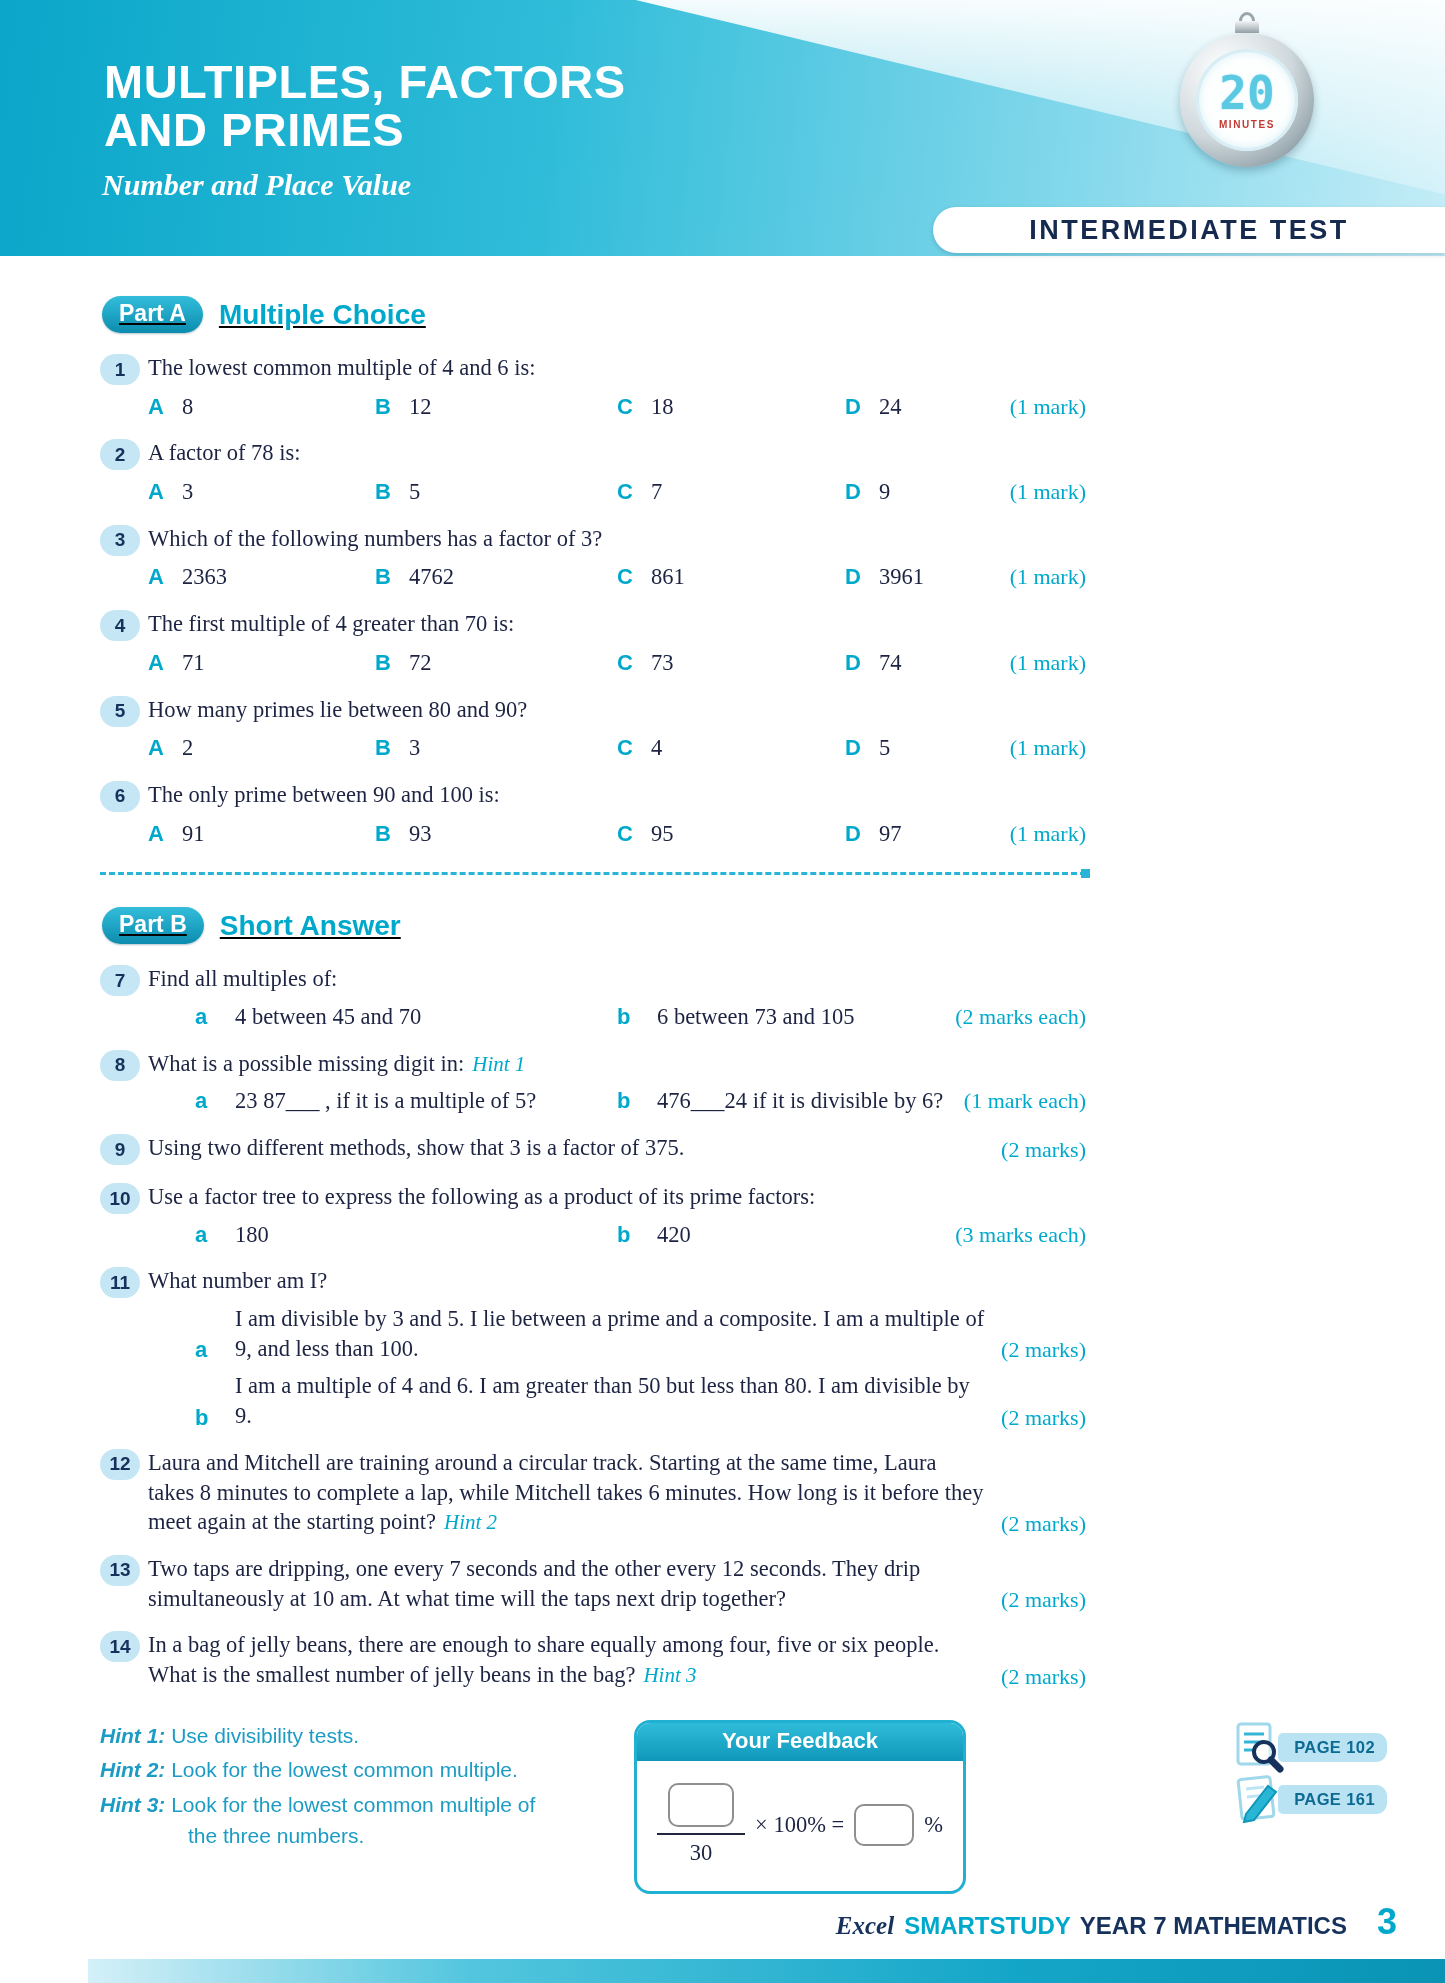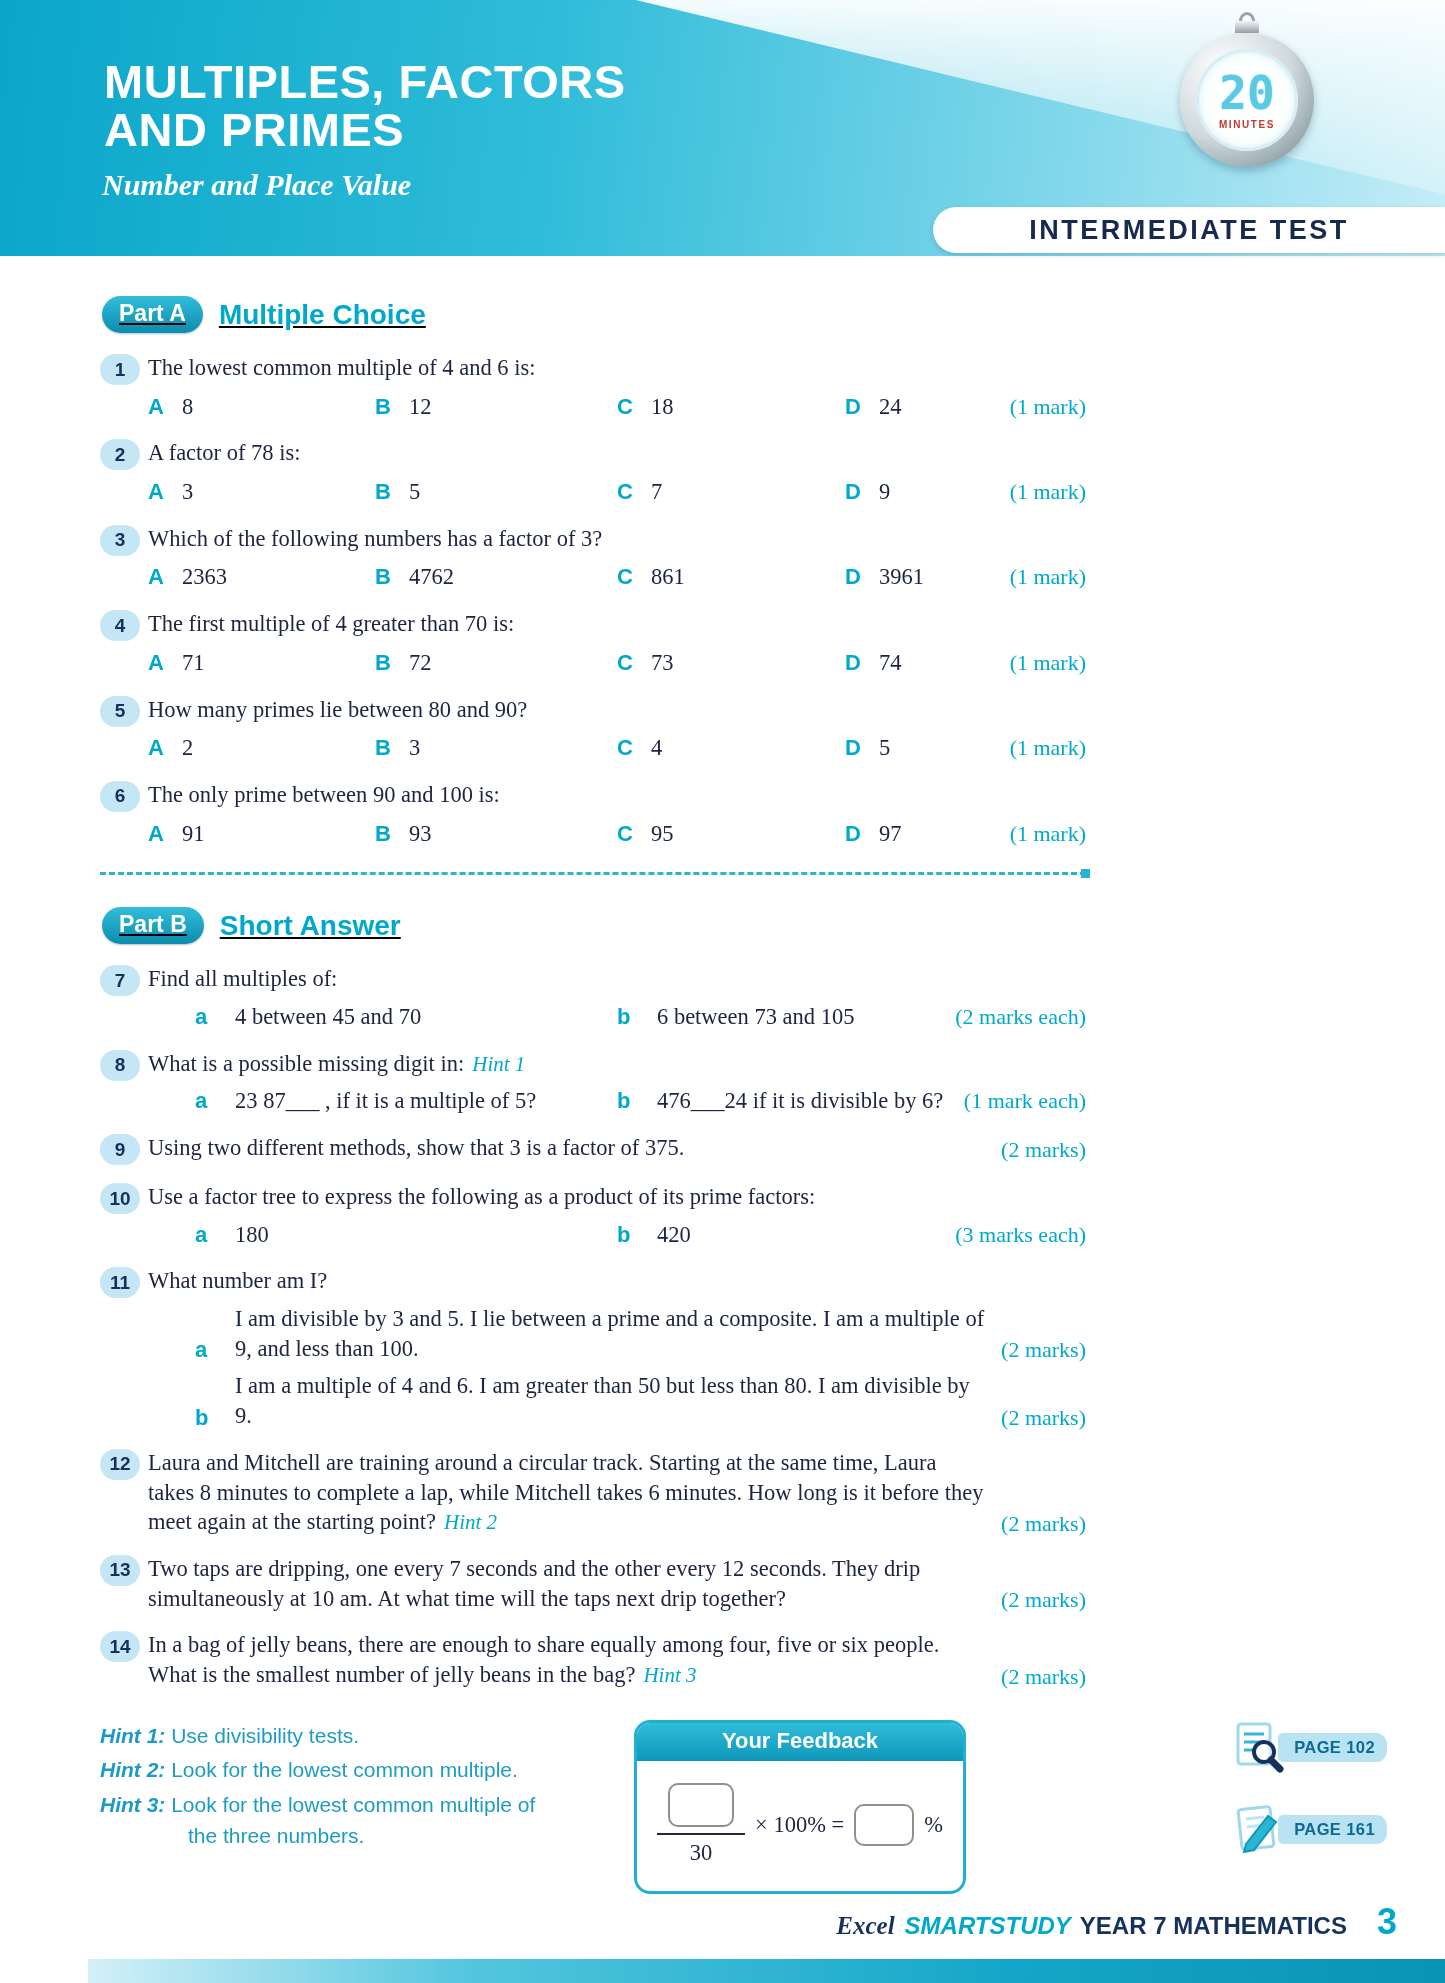--- a/index.html
+++ b/index.html
@@ -79,32 +79,32 @@
   .fb-header { background:linear-gradient(180deg,#2fbcd9,#0f97ba); color:#fff; font-weight:700;
     font-size:22px; text-align:center; padding:5px 0 7px; }
   .fb-body { display:flex; align-items:center; justify-content:center; padding:22px 10px 24px; gap:10px; }
   .fb-frac { text-align:center; }
   .fb-box { display:block; width:66px; height:44px; border:2px solid #8f8f8f; border-radius:10px;
     margin:0 auto 6px; background:#fff; }
   .fb-frac-line { border-top:2.5px solid #22263f; width:88px; margin:0 auto; }
   .fb-den { display:block; margin-top:3px; }
   .fb-box2 { display:inline-block; width:60px; height:42px; border:2px solid #8f8f8f;
     border-radius:10px; vertical-align:middle; background:#fff; }
-  .page-links { margin-left:auto; display:flex; flex-direction:column; gap:30px;
+  .page-links { margin-left:auto; display:flex; flex-direction:column; 
     align-items:flex-end; padding-top:2px; }
   .page-link { display:flex; align-items:center; }
   .pl-icon { margin-right:-8px; position:relative; z-index:2; line-height:0; }
   .pl-pill { background:#b9e2f2; color:#0d6a93; font-weight:700; font-size:16.5px;
     padding:5px 12px 5px 16px; border-radius:5px 11px 11px 5px; letter-spacing:.4px; }
 
   
   .footer { position:absolute; right:48px; bottom:40px; display:flex; align-items:baseline;justify-content:center; }
   .f-excel { font-family:"Liberation Serif", serif; font-style:italic; font-weight:700;
     color:#16325c; font-size:25px; }
-  .f-smart { color:#00a9cc; font-weight:700; font-size:24px; margin-left:10px;font-style:italic; }
+  .f-smart { color:#00a9cc; font-weight:700; font-size:24px; margin-left:10px; }
   .f-rest { color:#16325c; font-weight:700; font-size:24px; margin-left:9px; }
   .f-page { color:#00a9cc; font-weight:700; font-size:36px; margin-left:30px; }
   .bottom-strip { position:absolute; left:88px; right:0; bottom:0; height:24px;
     background:linear-gradient(90deg,#d4f0f8,#53c6de 28%,#14a6c8 68%,#0a93b5); }
 </style>
 </head>
 <body>
 
 <div class="page">
 

